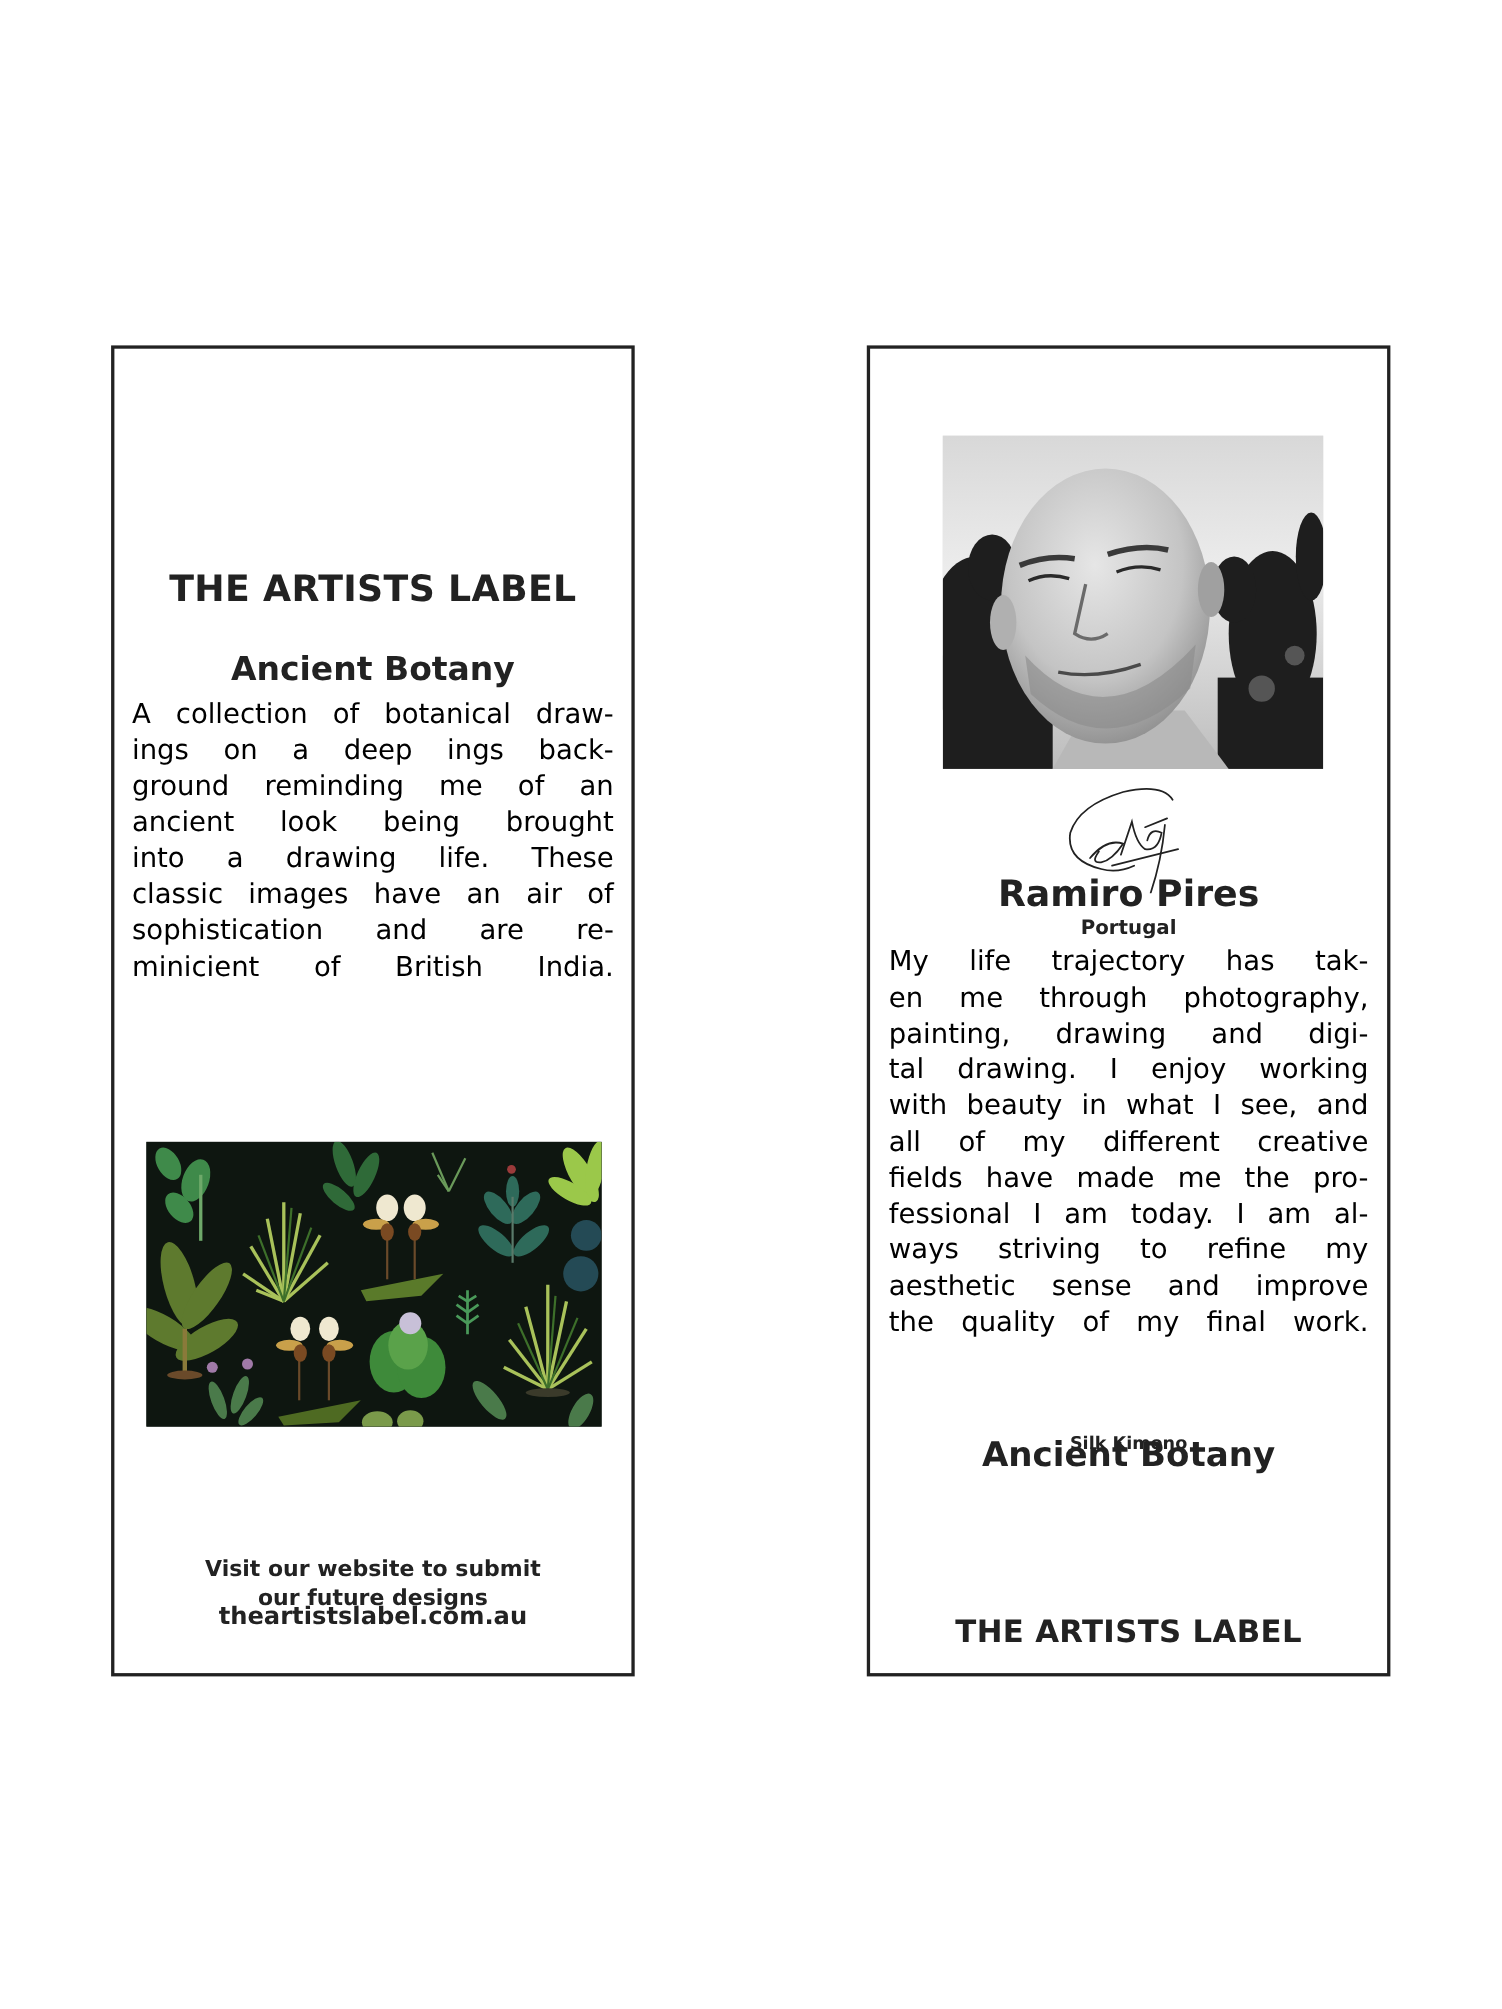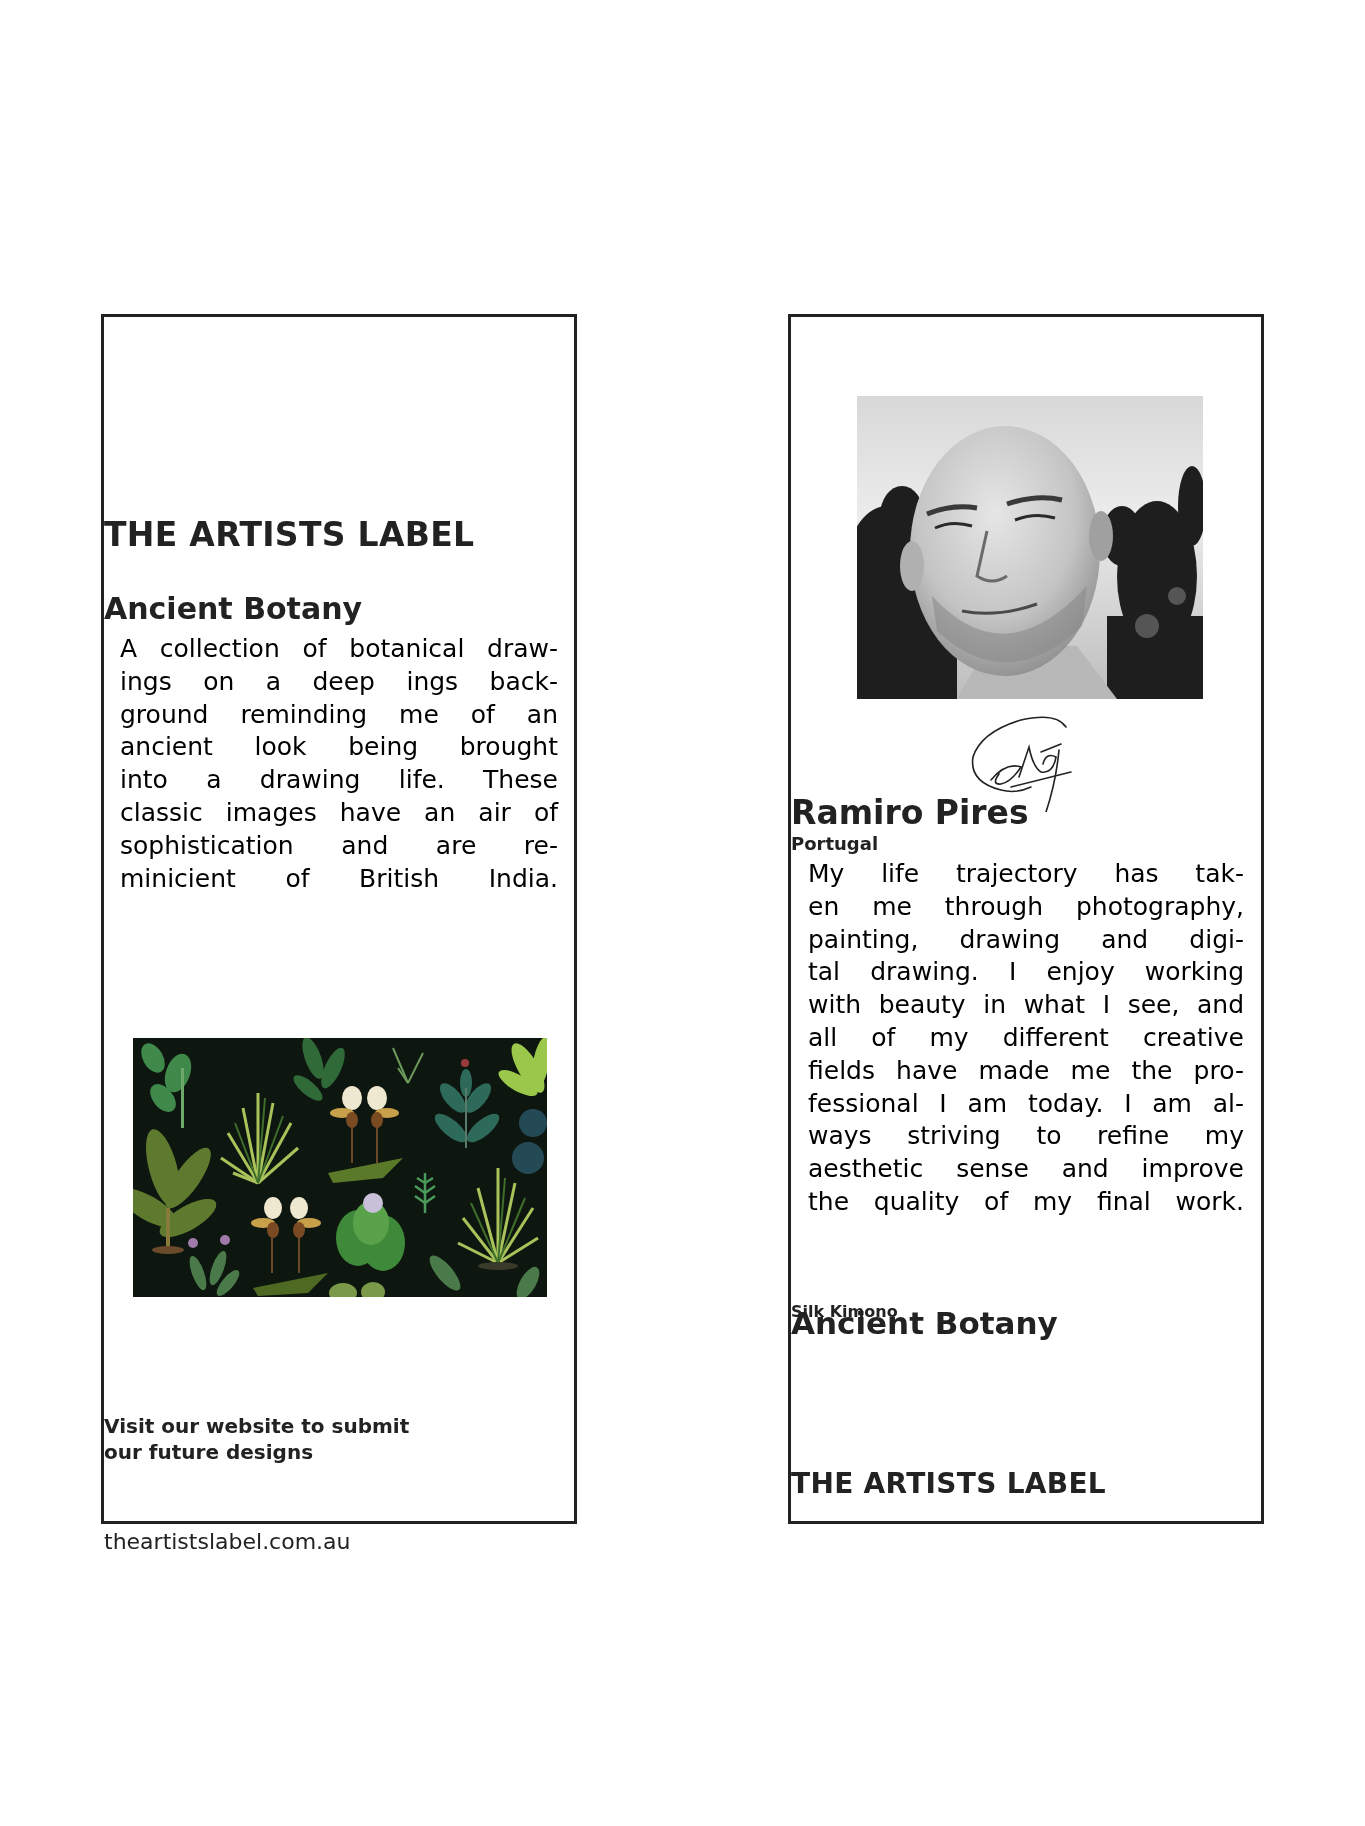--- a/index.html
+++ b/index.html
@@ -8,21 +8,21 @@
       font-family: "DejaVu Sans", "Liberation Sans", sans-serif;
       color: #222222;
     }
     .card {
       position: absolute; top: 314px; width: 470px; height: 1204px;
       border: 3px solid #222222; background: #ffffff; box-sizing: content-box;
     }
     #card-left { left: 101px; }
     #card-right { left: 788px; }
 
-    .abs { position: absolute; left: 0; right: 0; }
+    .abs { position: absolute; left: 0; right: 0; text-align: center; }
 
     .brand {
       font-weight: bold; font-size: 33px; letter-spacing: 0.3px; white-space: nowrap;
     }
     .title {
       font-weight: bold; font-size: 30px; white-space: nowrap;
     }
     .body-text {
       position: absolute; font-size: 25px; line-height: 32.8px; color: #000000;
     }
@@ -34,21 +34,21 @@
     
     #l-brand { top: 198px; }
     #l-title { top: 274px; }
     #l-body { left: 16px; right: 16px; top: 316px; }
     #l-image {
       position: absolute; left: 29px; top: 721px; width: 414px; height: 259px;
       background: #0e1610; overflow: hidden;
     }
     #l-tagline { top: 1022px; font-size: 27px; font-weight: bold; }
     #l-visit { top: 1096px; font-size: 20px; font-weight: bold; line-height: 26px; }
-    #l-url { top: 1212px; font-size: 22px; font-weight: normal; }
+    #l-url { top: 1140px; font-size: 22px; font-weight: bold; }
 
     
     #r-photo {
       position: absolute; left: 66px; top: 79px; width: 346px; height: 303px;
       overflow: hidden; background: #d9d9d9;
     }
     #r-signature { position: absolute; left: 170px; top: 395px; width: 130px; height: 100px; }
     #r-name { top: 476px; font-size: 33px; font-weight: bold; }
     #r-country { top: 516px; font-size: 18px; font-weight: bold; }
     #r-body { left: 17px; right: 17px; top: 541px; }

